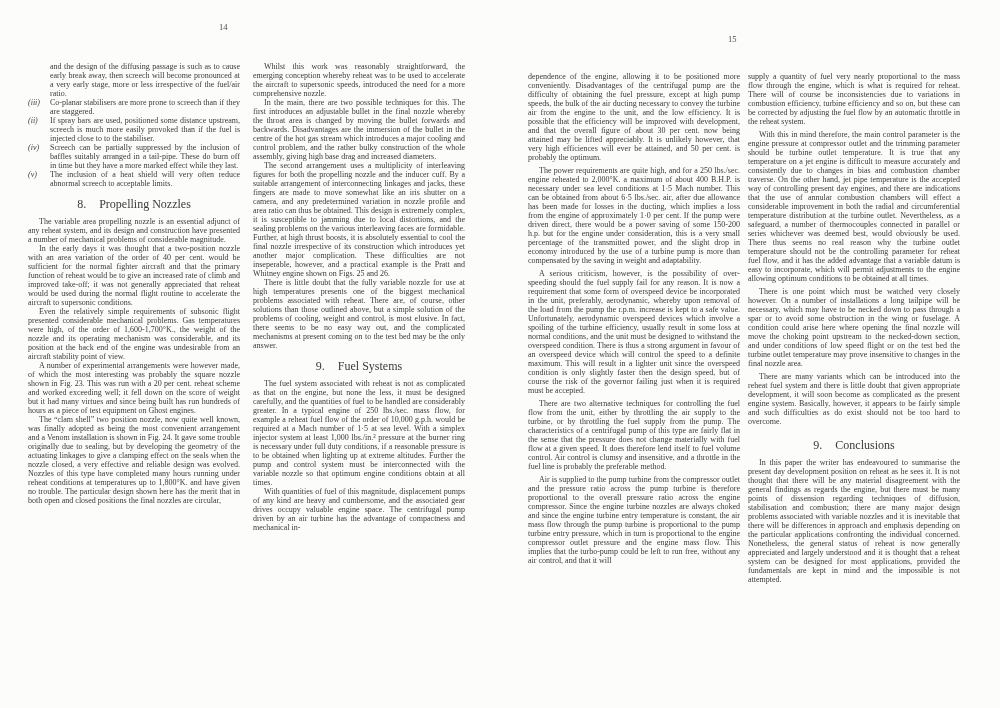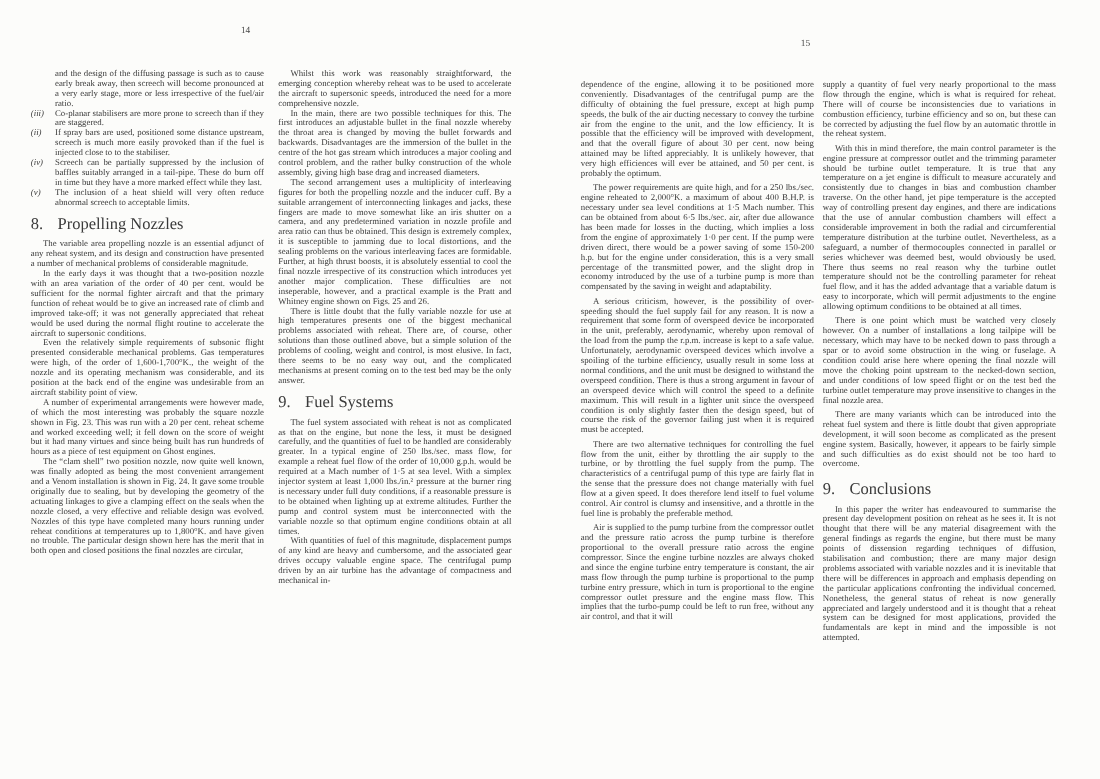--- a/index.html
+++ b/index.html
@@ -14,21 +14,21 @@
   .page { position:absolute; display:flex; }
   #pg0 { gap:13px; }
   #pg1 { gap:8px; }
   .col { width:212px; font-size:8px; line-height:9px; text-align:justify; }
   .blk-p   { text-indent:11px; margin:0; }
   .blk-cont{ text-indent:0; margin:0; }
   .blk-licont { padding-left:22px; text-indent:0; margin:0; }
   .blk-li  { display:flex; margin:0; }
   .li-marker { flex:0 0 22px; width:22px; font-style:italic; }
   .li-text { flex:1; text-align:justify; }
-  .blk-h { font-size:15px; line-height:15px; margin:9px 0 5px 0; text-align:left; text-indent:0; }
+  .blk-h { font-size:12px; line-height:15px; margin:9px 0 5px 0; text-align:center; text-indent:0; }
   .h-num { margin-right:13px; }
   .loose .blk-p { margin-top:4px; }
   .loose .blk-h { margin-top:12px; }
 </style>
 </head>
 <body>
 
 <div class="sheet">
   <div class="pagenum" style="left:219px;top:23px;">14</div>
   <div class="pagenum" style="left:728px;top:35px;">15</div>

